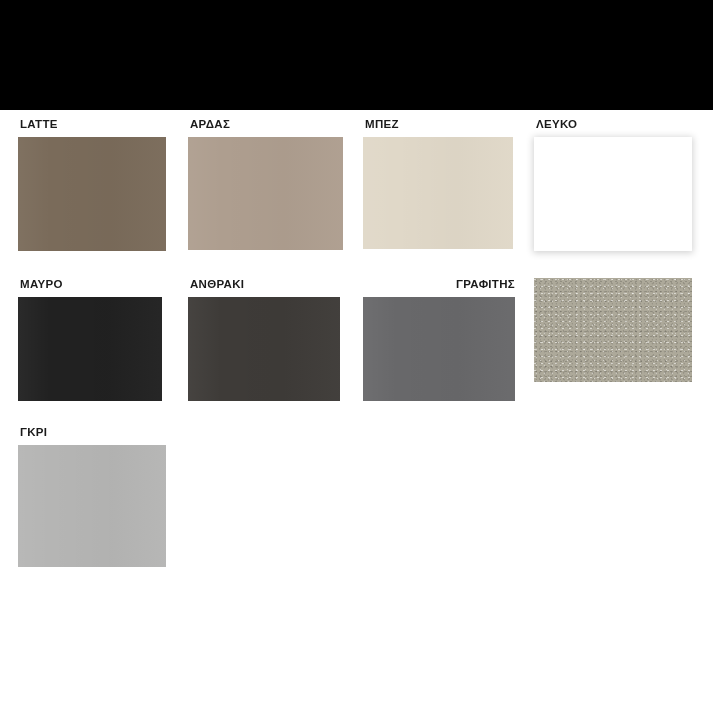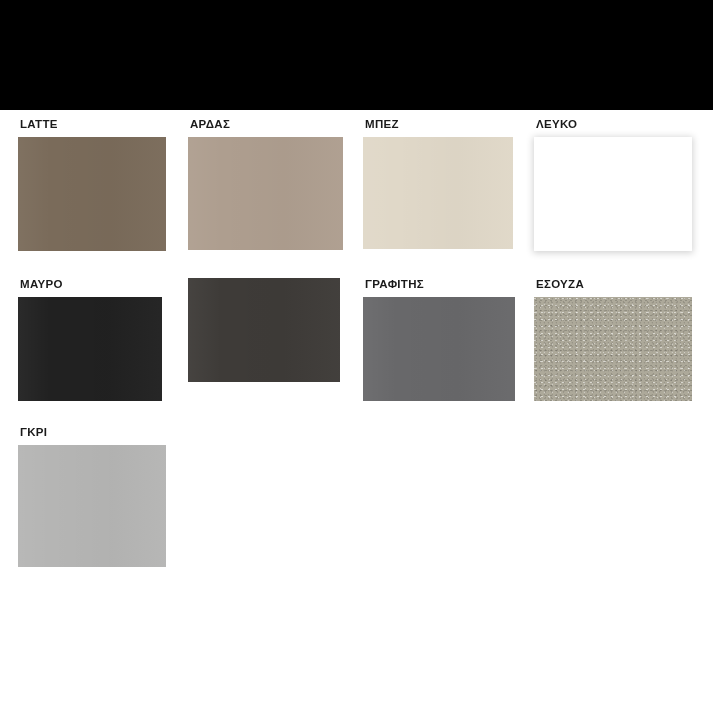--- a/index.html
+++ b/index.html
@@ -146,30 +146,30 @@
   </div>
 
   <div class="swatch-row" id="row-1">
 
     <div class="swatch-cell col-0">
       <div class="swatch-label" style="color: rgb(26, 26, 26);">ΜΑΥΡΟ</div>
       <div class="swatch-chip chip-mavro chip-sheen" style="background-color: rgb(33, 33, 33);"></div>
     </div>
 
     <div class="swatch-cell col-1">
+      <div class="swatch-label" style="color: rgb(26, 26, 26);">ΑΝΘΡΑΚΙ</div>
       <div class="swatch-chip chip-anthraki chip-sheen" style="background-color: rgb(62, 59, 56);"></div>
     </div>
 
     <div class="swatch-cell col-2">
-      <div class="swatch-label" style="color: rgb(26, 26, 26);">ΓΡΑΦΙΤΗΣ</div>
+      <div class="swatch-label" style="color: rgb(26, 26, 26); text-align: right;">ΓΡΑΦΙΤΗΣ</div>
       <div class="swatch-chip chip-grafitis chip-sheen" style="background-color: rgb(104, 104, 106);"></div>
     </div>
 
     <div class="swatch-cell col-3">
-      <div class="swatch-label" style="color: rgb(26, 26, 26);">ΕΣΟΥΖΑ</div>
       <div class="swatch-chip chip-esouza chip-textured" style="background-color: rgb(173, 169, 154);"></div>
     </div>
 
   </div>
 
   <div class="swatch-row" id="row-2">
 
     <div class="swatch-cell col-0">
       <div class="swatch-label" style="color: rgb(26, 26, 26);">ΓΚΡΙ</div>
       <div class="swatch-chip chip-gkri chip-sheen" style="background-color: rgb(181, 181, 180);"></div>

